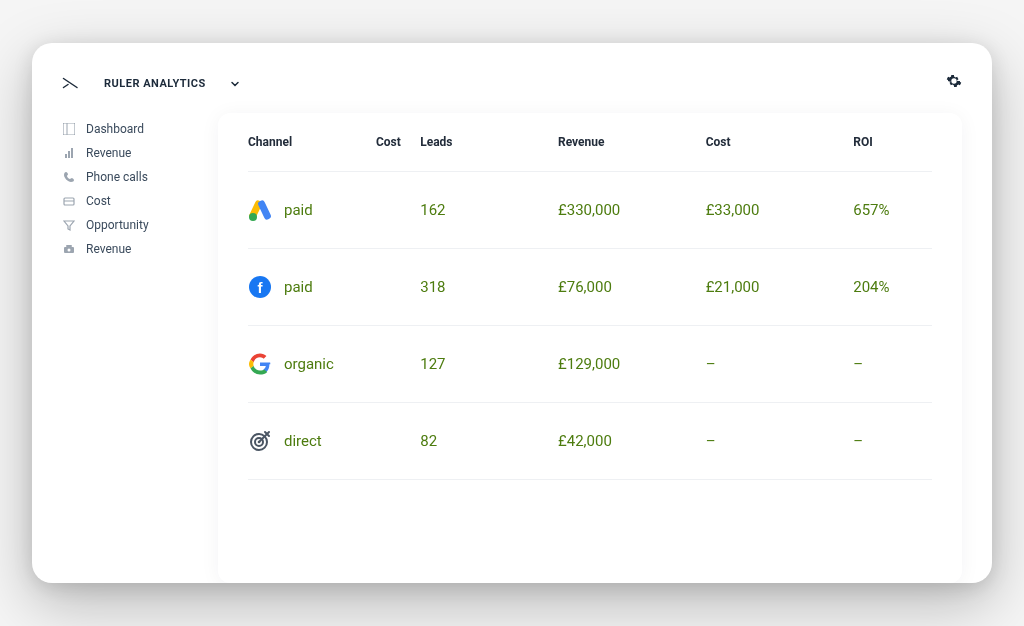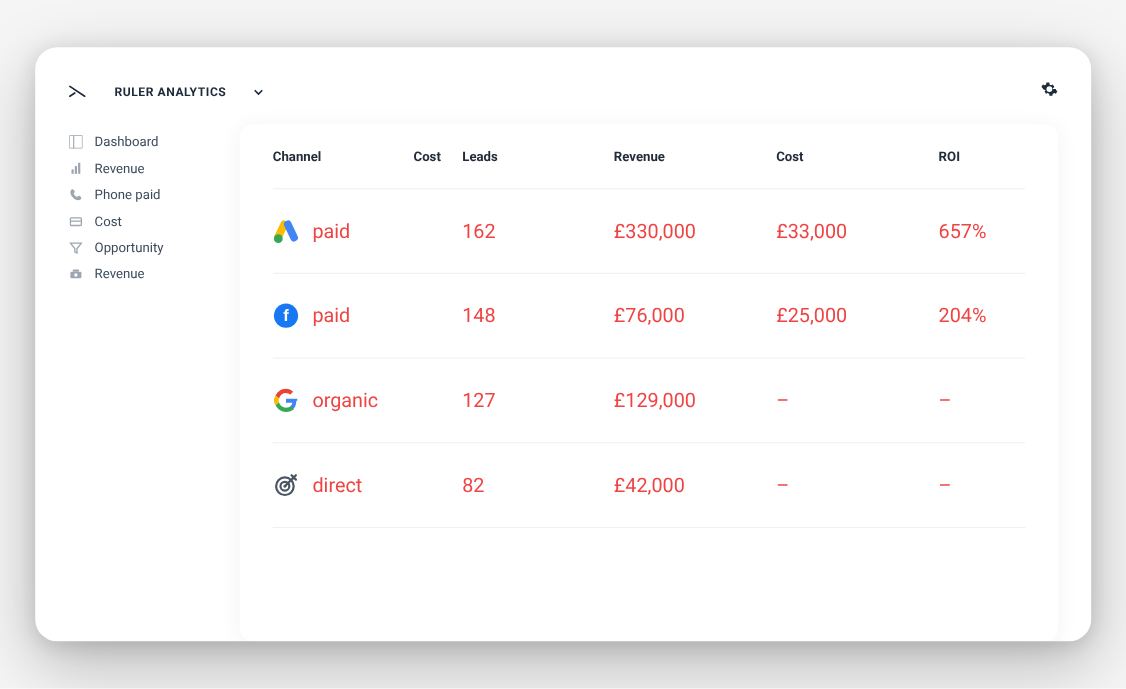--- a/index.html
+++ b/index.html
@@ -105,22 +105,22 @@
   .col-leads   { width: 140px; }
   .col-revenue { width: 150px; }
   .col-cost    { width: 150px; }
   .col-roi     { width: 80px; }
   .th {
     font-size: 12px;
     font-weight: 700;
     color: #222c3a;
   }
   .td {
-    font-size: 18px;
-    color: #ef4444;
+    font-size: 15px;
+    color: #4d7c0f;
   }
   .channel-icon {
     width: 24px;
     height: 24px;
     display: flex;
     align-items: center;
     justify-content: center;
   }
   
   .icon-gads {
@@ -197,21 +197,21 @@
             </svg>
           </span>
         <span>Revenue</span>
       </div>
       <div class="sidebar-item">
         <span class="icon">
             <svg width="12" height="12" viewBox="0 0 12 12">
               <path d="M3 1 C3 1 4 1 5 3 C5 4 4 4.5 4 5 C4 6 6 8 7 8 C7.5 8 8 7 9 7 C11 8 11 9 11 9 C11 10 10 11 8 11 C5 11 1 7 1 4 C1 2 2 1 3 1 Z" fill="#9ca5b0"></path>
             </svg>
           </span>
-        <span>Phone paid</span>
+        <span>Phone calls</span>
       </div>
       <div class="sidebar-item">
         <span class="icon">
             <svg width="12" height="12" viewBox="0 0 12 12">
               <rect x="1" y="3" width="10" height="7" rx="1" fill="none" stroke="#9ca5b0" stroke-width="1.2"></rect>
               <line x1="1" y1="6" x2="11" y2="6" stroke="#9ca5b0" stroke-width="1.2"></line>
             </svg>
           </span>
         <span>Cost</span>
       </div>
@@ -266,23 +266,23 @@
         </div>
 
         <div class="table-row">
           <div class="col-channel">
             <span class="channel-icon">
               <span class="icon-fb">f</span>
             </span>
             <span class="td">paid</span>
           </div>
           <div class="col-date td"></div>
-          <div class="col-leads td">148</div>
+          <div class="col-leads td">318</div>
           <div class="col-revenue td">£76,000</div>
-          <div class="col-cost td">£25,000</div>
+          <div class="col-cost td">£21,000</div>
           <div class="col-roi td">204%</div>
         </div>
 
         <div class="table-row">
           <div class="col-channel">
             <span class="channel-icon">
               <svg class="icon-google" viewBox="0 0 48 48">
                   <path fill="#EA4335" d="M24 9.5c3.9 0 6.6 1.7 8.1 3.1l5.9-5.9C34.4 3.1 29.7 1 24 1 14.8 1 6.9 6.6 3.3 14.7l6.9 5.4C12 13.6 17.4 9.5 24 9.5z"></path>
                   <path fill="#4285F4" d="M46.5 24.5c0-1.6-.1-2.8-.4-4H24v8h12.7c-.5 2.9-2.3 5.9-5.5 8l6.7 5.2c4.3-4 6.6-9.9 6.6-17.2z"></path>
                   <path fill="#FBBC05" d="M10.2 28.1c-.5-1.3-.8-2.7-.8-4.1s.3-2.8.8-4.1l-6.9-5.4C1.2 17.7 0 20.7 0 24s1.2 6.3 3.3 9.3l6.9-5.2z"></path>

